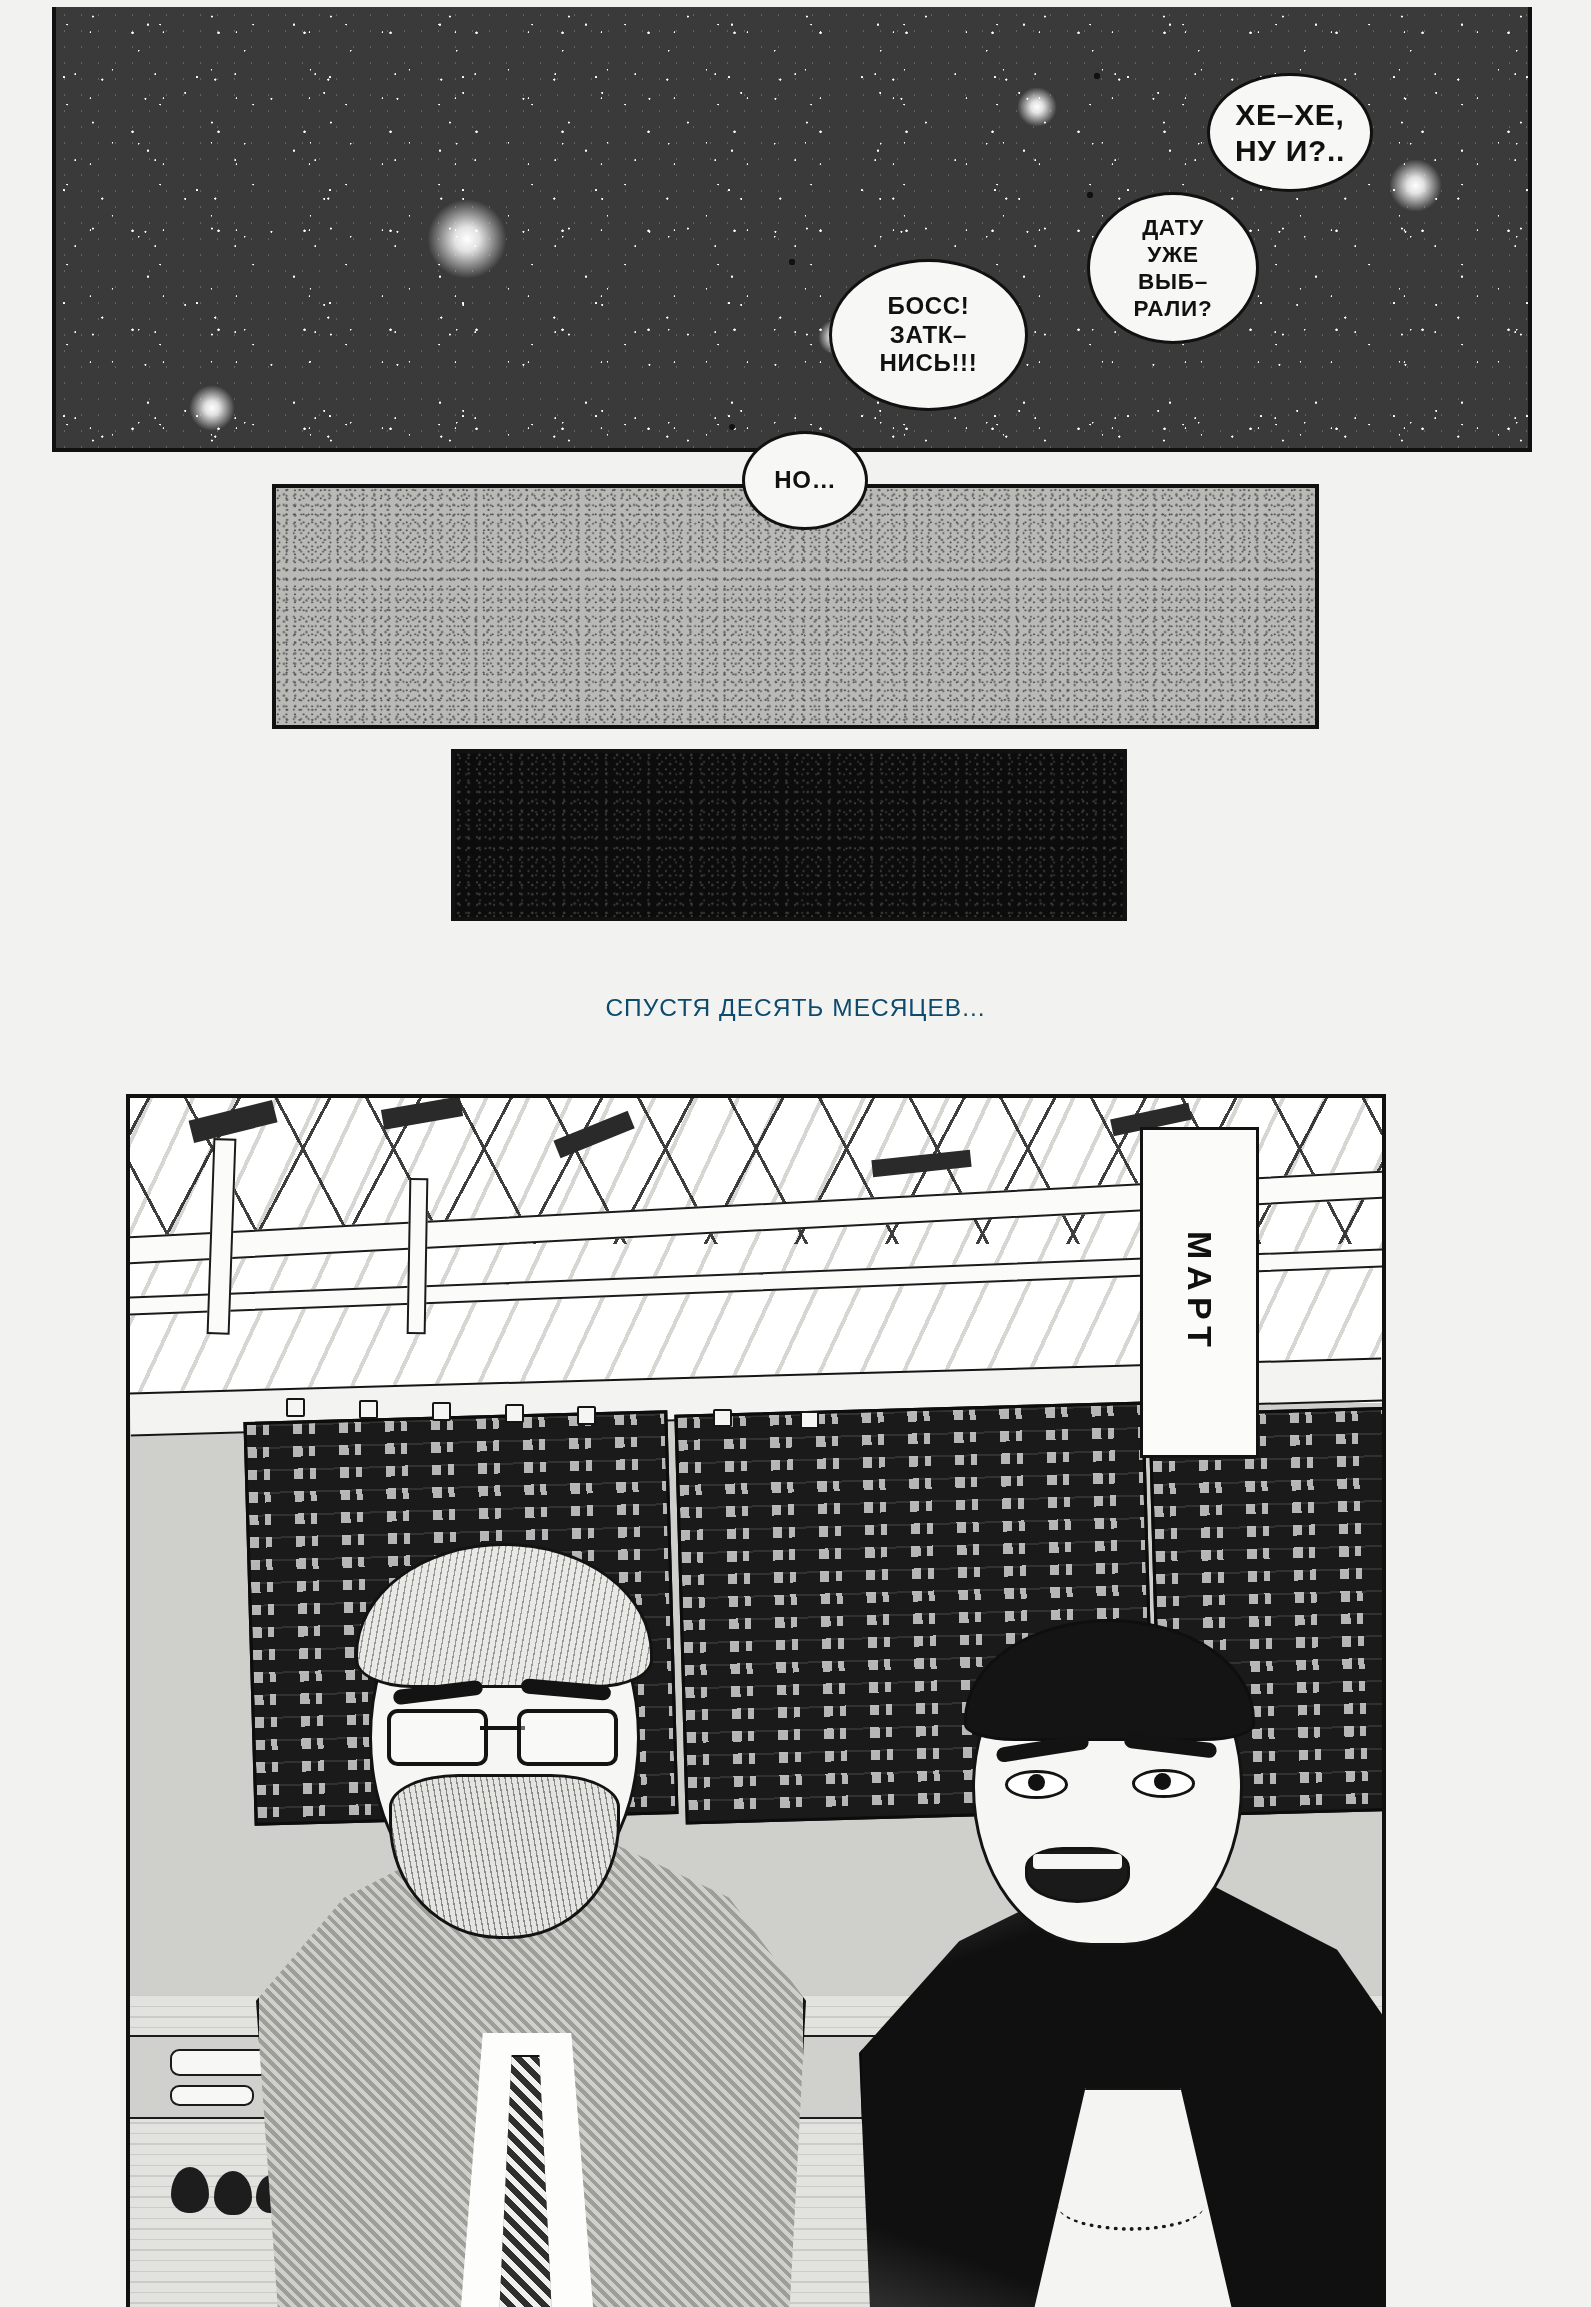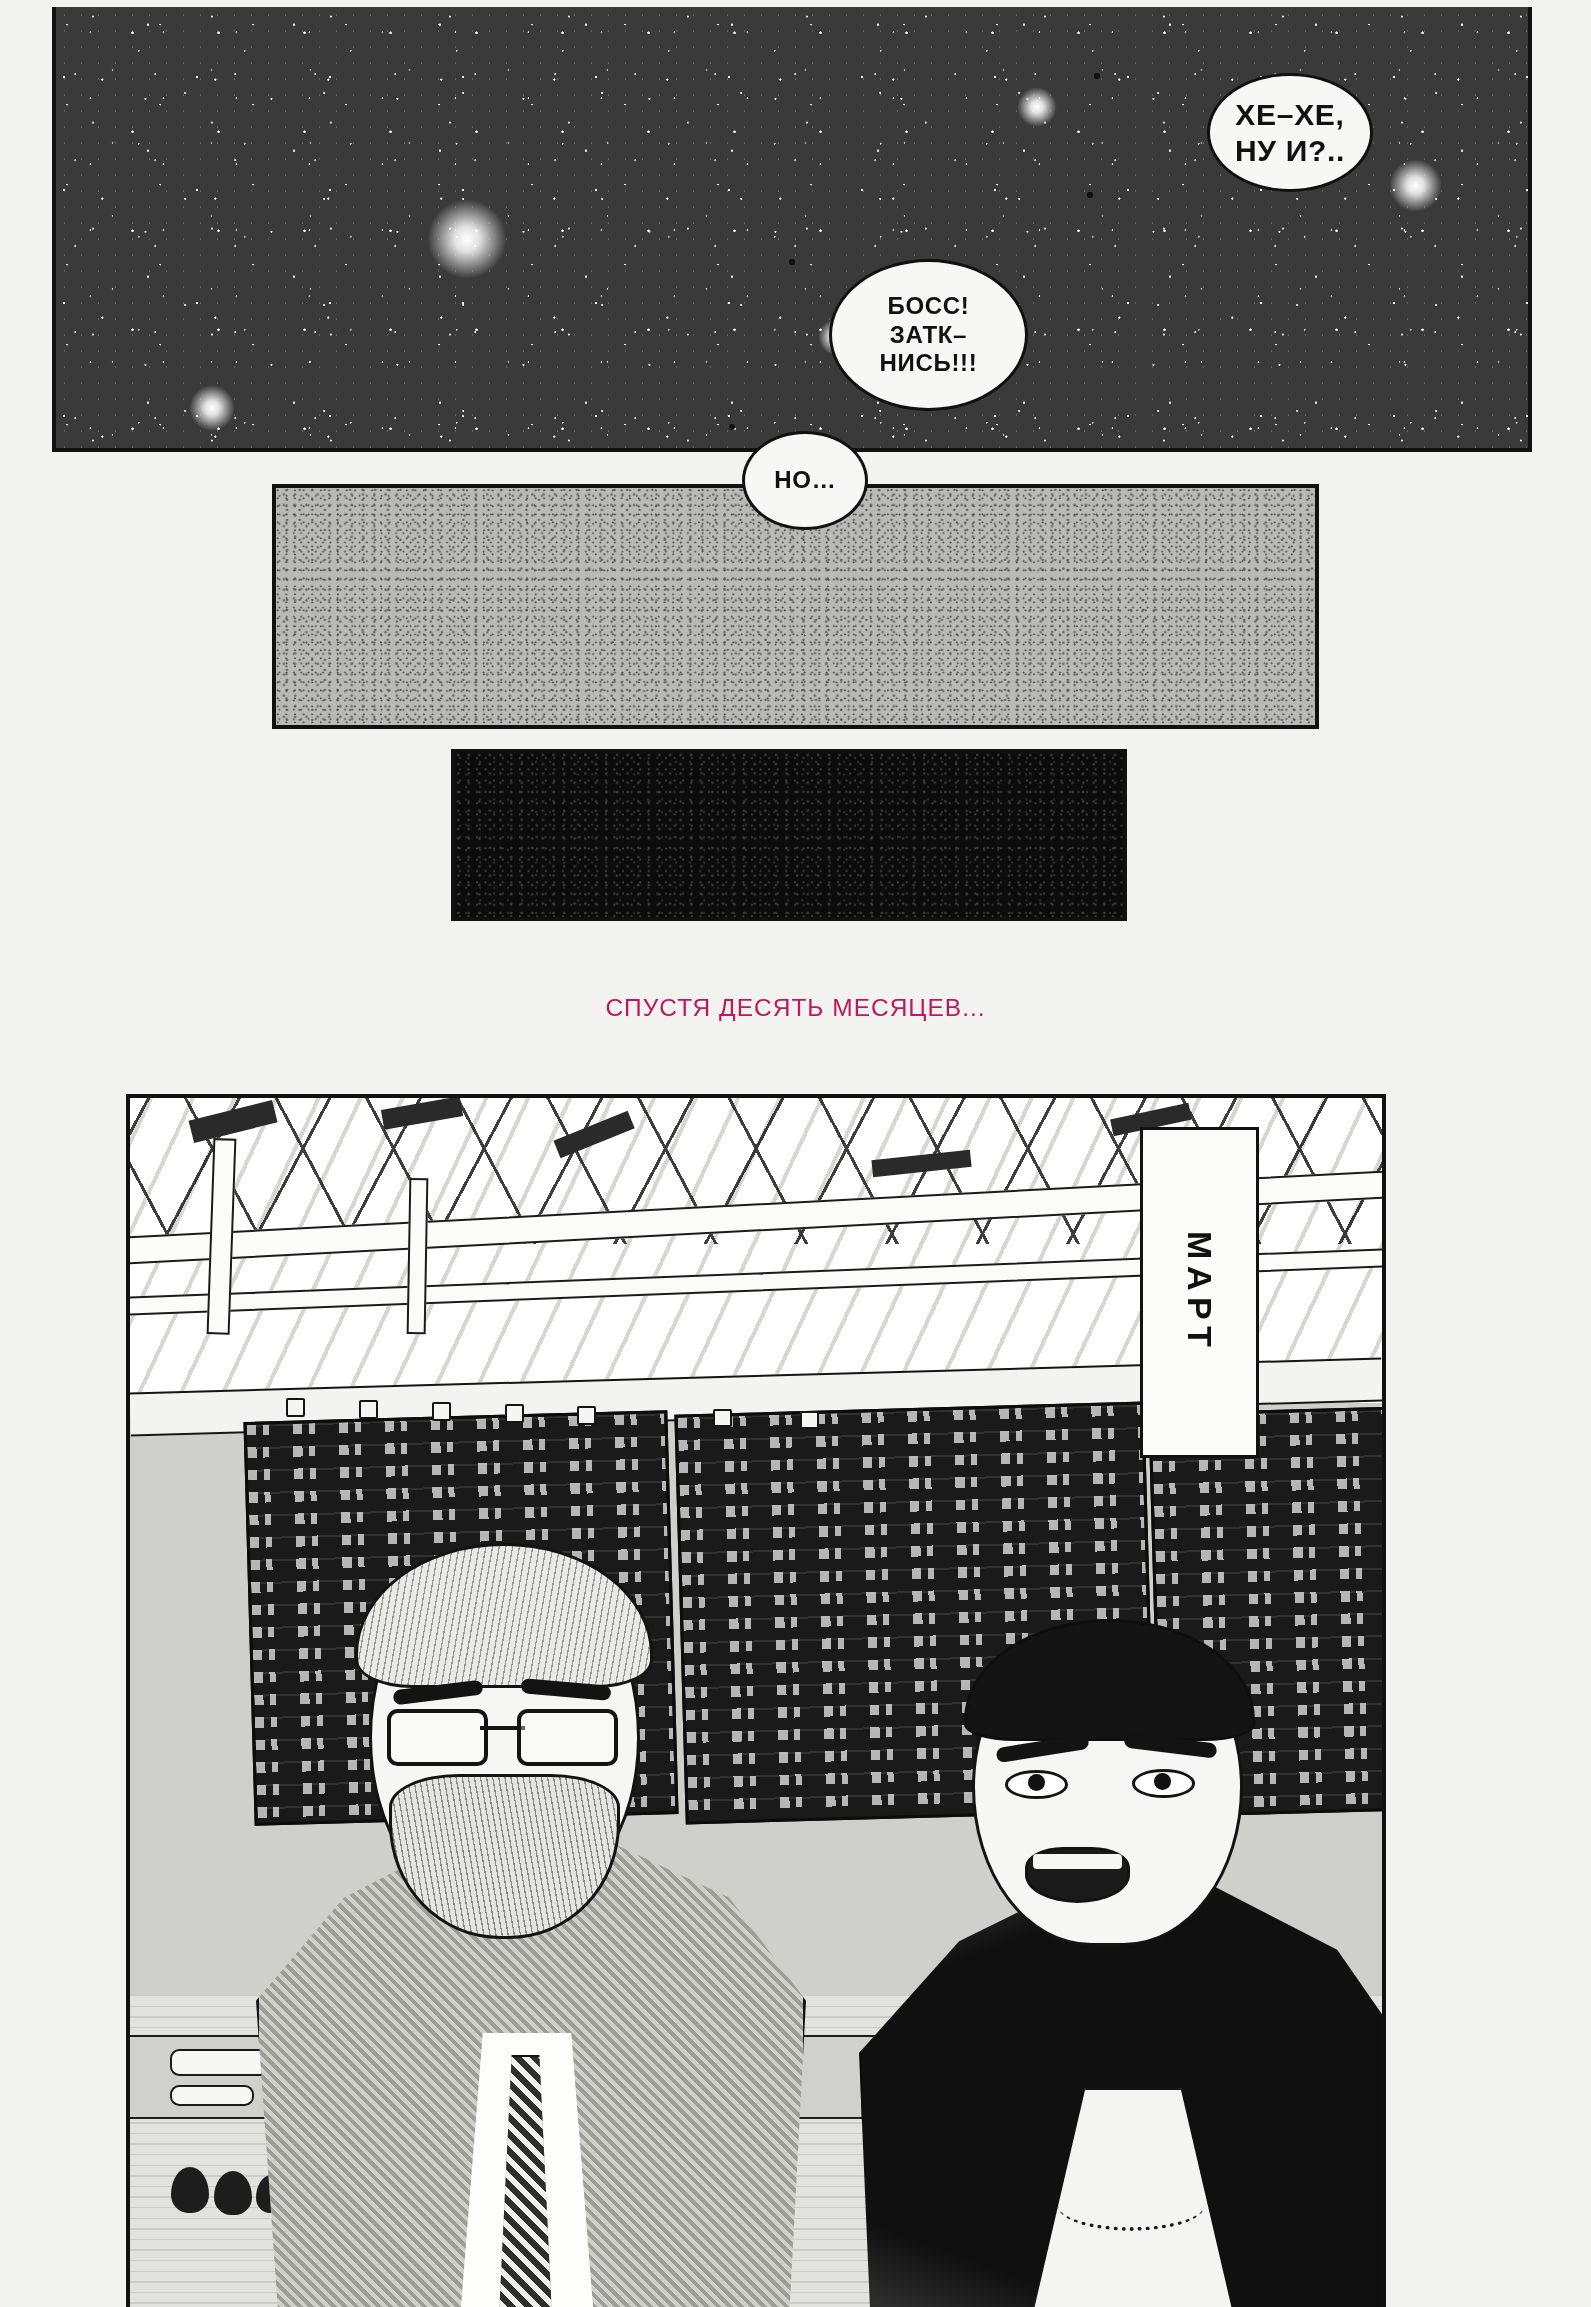--- a/index.html
+++ b/index.html
@@ -106,21 +106,21 @@
 
   
   #caption-ten-months {
     position: absolute;
     left: 0;
     top: 994px;
     width: 1591px;
     text-align: center;
     font-size: 24.5px;
     letter-spacing: 1px;
-    color: #be185d;
+    color: #0c4a6e;
     font-weight: 500;
   }
 
   
   #panel-airport {
     left: 126px;
     top: 1094px;
     width: 1260px;
     height: 1213px;
     background: #cfcfcc;
@@ -475,20 +475,24 @@
   <div class="balloon-wrap" id="bal-hehe-wrap">
     <div class="lobe a"></div>
     <div class="lobe b"></div>
     <div class="balloon" id="bal-hehe">ХЕ–ХЕ,
 НУ И?..</div>
   </div>
 
   <div class="balloon-wrap" id="bal-date-wrap">
     <div class="lobe a"></div>
     <div class="lobe b"></div>
+    <div class="balloon" id="bal-date">ДАТУ
+УЖЕ
+ВЫБ–
+РАЛИ?</div>
   </div>
 
   <div class="balloon-wrap" id="bal-boss-wrap">
     <div class="lobe a"></div>
     <div class="lobe b"></div>
     <div class="balloon" id="bal-boss">БОСС!
 ЗАТК–
 НИСЬ!!!</div>
   </div>
 

